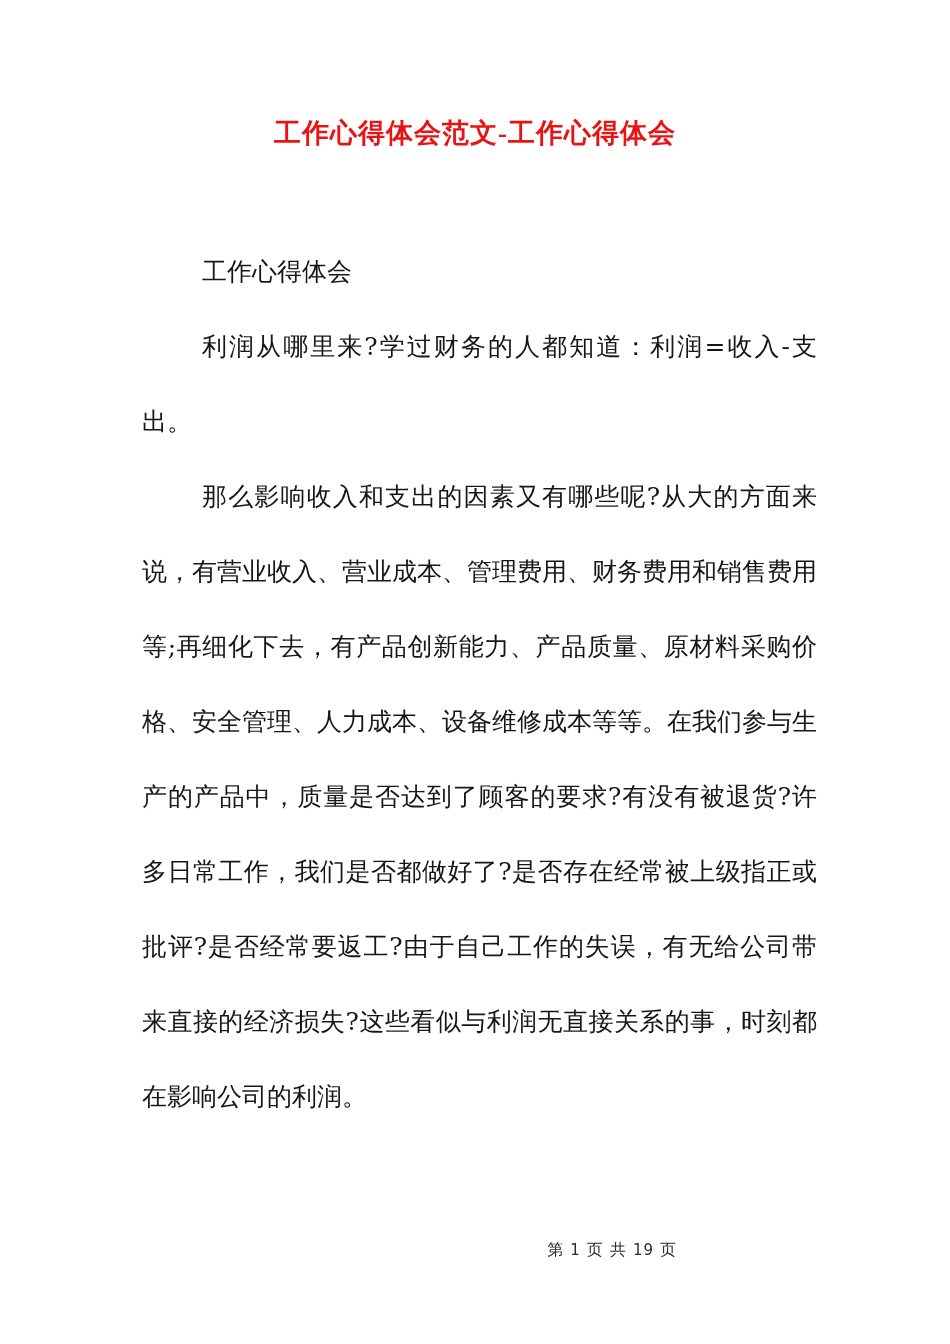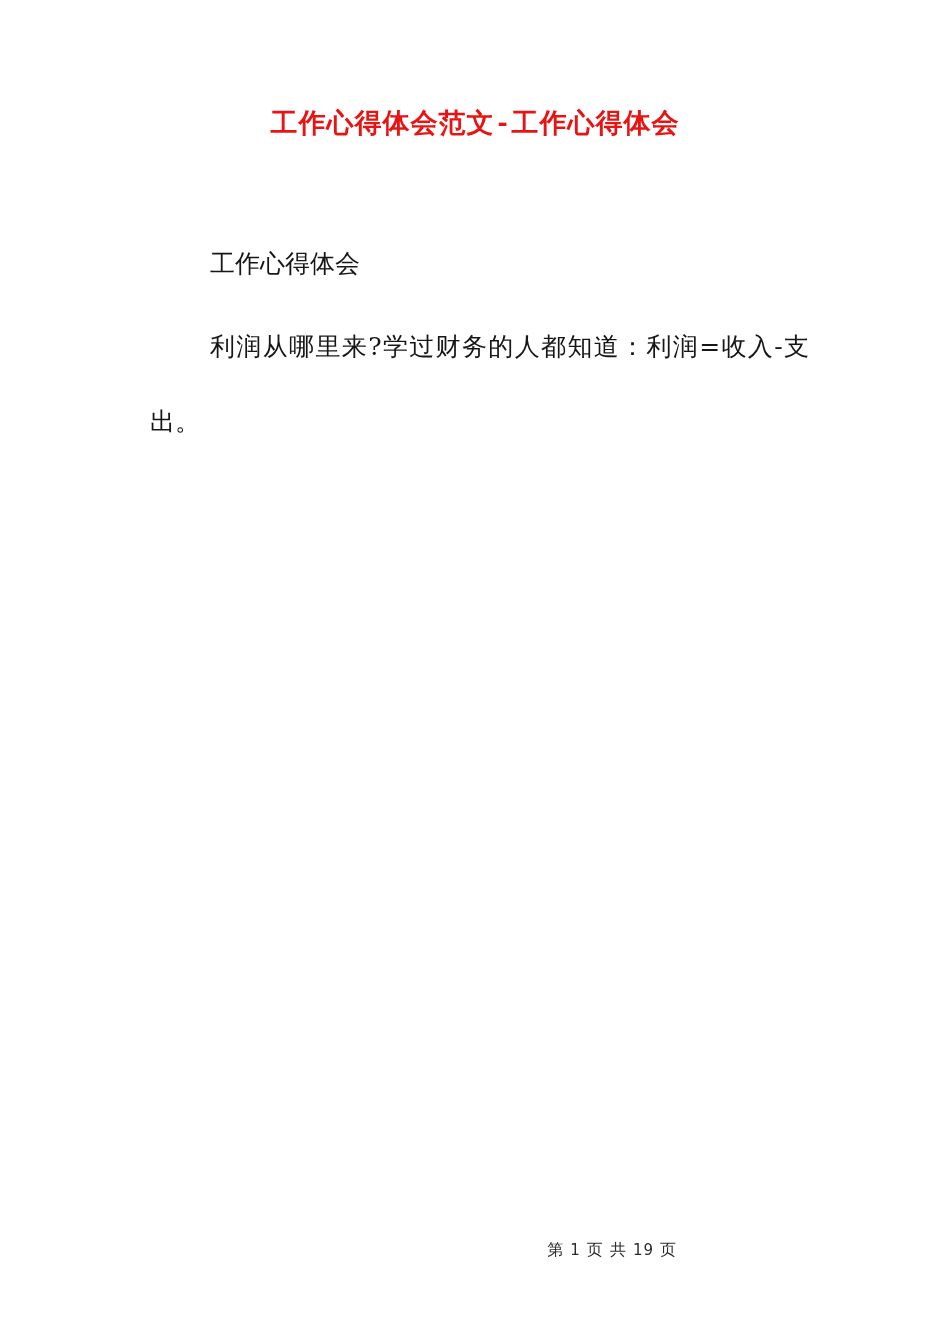--- a/index.html
+++ b/index.html
@@ -14,39 +14,39 @@
     overflow: hidden;
     font-family: "DejaVu Serif", "Liberation Serif", serif;
     color: #141414;
   }
   .page {
     position: absolute;
     inset: 0;
     background: #ffffff;
   }
   .doc-title {
-    margin: 4px;
+    margin: 12px;
     padding-top: 105px;
     text-align: center;
     font-size: 27px;
     line-height: 32px;
     font-weight: bold;
     color: #e81414;
     letter-spacing: 1px;
-    font-family: Liberation Mono, monospace;
+    font-family: Liberation Serif, serif;
   }
   .doc-body {
     margin: 85px 133px 0 142px;
     font-size: 25px;
     line-height: 75px;
     text-align: justify;
     color: #161616;
   }
   .doc-body p {
-    margin: 8px;
+    margin: 0;
     padding: 0;
     text-indent: 60px;
   }
   .page-footer {
     position: absolute;
     top: 1209px;
     right: 270px;
     font-size: 16px;
     line-height: 18px;
     color: #2b2b2b;
@@ -66,19 +66,20 @@
 </head>
 <body>
 
 <div class="page">
 
   <h1 class="doc-title">工作心得体会范文-工作心得体会</h1>
 
   <div class="doc-body">
     <p>工作心得体会</p>
     <p>利润从哪里来?学过财务的人都知道：利润=收入-支出。</p>
+    <p>那么影响收入和支出的因素又有哪些呢?从大的方面来说，有营业收入、营业成本、管理费用、财务费用和销售费用等;再细化下去，有产品创新能力、产品质量、原材料采购价格、安全管理、人力成本、设备维修成本等等。在我们参与生产的产品中，质量是否达到了顾客的要求?有没有被退货?许多日常工作，我们是否都做好了?是否存在经常被上级指正或批评?是否经常要返工?由于自己工作的失误，有无给公司带来直接的经济损失?这些看似与利润无直接关系的事，时刻都在影响公司的利润。</p>
   </div>
 
   <div class="page-footer">
     <span>第</span><span class="num">1</span><span>页 共</span><span class="num">19</span><span>页</span>
   </div>
 
 </div>
 
 </body></html>

